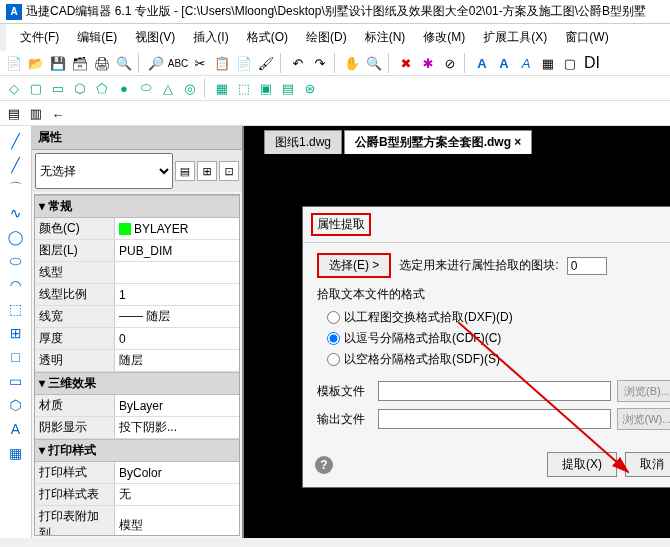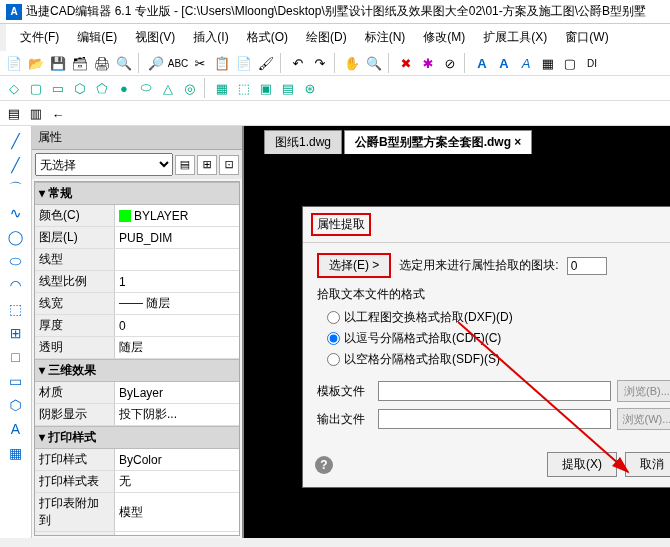--- a/index.html
+++ b/index.html
@@ -10,23 +10,23 @@
 .menubar { background: #fff; padding: 2px 6px; display: flex; gap: 2px; margin-left: 6px; }
 .menubar span { padding: 3px 8px; cursor: default; }
 .toolbar { background: #fff; padding: 2px 4px; display: flex; gap: 2px; align-items: center; border-bottom: 1px solid #ddd; flex-wrap: nowrap; overflow: hidden; }
 .tbtn { width: 20px; height: 20px; display: inline-flex; align-items: center; justify-content: center; font-size: 13px; cursor: pointer; }
 .tbtn.sep { width: 4px; border-left: 1px solid #ccc; margin: 0 2px; }
 .toolbar2 .tbtn { color: #0a8; }
 .main { display: flex; height: calc(547px - 135px); }
 .left-tools { width: 32px; background: #fff; border-right: 1px solid #ccc; display: flex; flex-direction: column; align-items: center; padding-top: 4px; gap: 2px; }
 .left-tools .lt { width: 22px; height: 22px; display: flex; align-items: center; justify-content: center; color: #0066cc; cursor: pointer; font-size: 14px; }
 .prop-panel { width: 212px; background: #f5f5f5; border-right: 2px solid #888; display: flex; flex-direction: column; }
-.prop-header { background: #d0d0d0; padding: 3px 6px; font-weight: normal; border-bottom: 1px solid #aaa; }
+.prop-header { background: #d0d0d0; padding: 3px 6px; font-weight: bold; border-bottom: 1px solid #aaa; }
 .prop-toolbar { padding: 3px; display: flex; gap: 2px; align-items: center; background: #e8e8e8; }
-.prop-toolbar select { flex: 1; font-size: 12px; height: 23px; }
+.prop-toolbar select { flex: 1; font-size: 12px; height: 36px; }
 .prop-toolbar .pbtn { width: 20px; height: 20px; border: 1px solid #aaa; background: #fff; display: inline-flex; align-items: center; justify-content: center; font-size: 11px; cursor: pointer; }
 .prop-body { flex: 1; overflow-y: auto; border: 1px solid #aaa; margin: 2px; background: #fff; }
 .prop-group-h { background: #d8d8d8; padding: 2px 4px; font-weight: bold; display: flex; align-items: center; gap: 3px; border-top: 1px solid #bbb; border-bottom: 1px solid #bbb; text-align: right; }
 .prop-row { display: flex; border-bottom: 1px solid #ddd; }
 .prop-key { width: 80px; padding: 2px 4px; background: #eee; border-right: 1px solid #ccc; }
 .prop-val { flex: 1; padding: 2px 4px; display: flex; align-items: center; gap: 3px; }
 .color-sw { width: 12px; height: 12px; display: inline-block; }
 .canvas-area { flex: 1; background: #000; position: relative; }
 .tabs { position: absolute; top: 4px; left: 20px; display: flex; }
 .tab { background: #ddd; padding: 3px 10px; border: 1px solid #888; border-bottom: none; font-size: 12px; margin-right: 2px; cursor: pointer; }
@@ -96,21 +96,21 @@
   <span class="tbtn sep"></span>
   <span class="tbtn" style="color:#d00">✖</span>
   <span class="tbtn" style="color:#b0b">✱</span>
   <span class="tbtn">⊘</span>
   <span class="tbtn sep"></span>
   <span class="tbtn" style="color:#06c;font-weight:bold">A</span>
   <span class="tbtn" style="color:#06c;font-weight:bold">A</span>
   <span class="tbtn" style="color:#06c;font-style:italic">A</span>
   <span class="tbtn">▦</span>
   <span class="tbtn">▢</span>
-  <span class="tbtn" style="font-size:10px">DI</span>
+  <span class="tbtn" style="font-size:16px">DI</span>
 </div>
 
 <div class="toolbar toolbar2">
   <span class="tbtn">◇</span>
   <span class="tbtn">▢</span>
   <span class="tbtn">▭</span>
   <span class="tbtn">⬡</span>
   <span class="tbtn">⬠</span>
   <span class="tbtn">●</span>
   <span class="tbtn">⬭</span>

